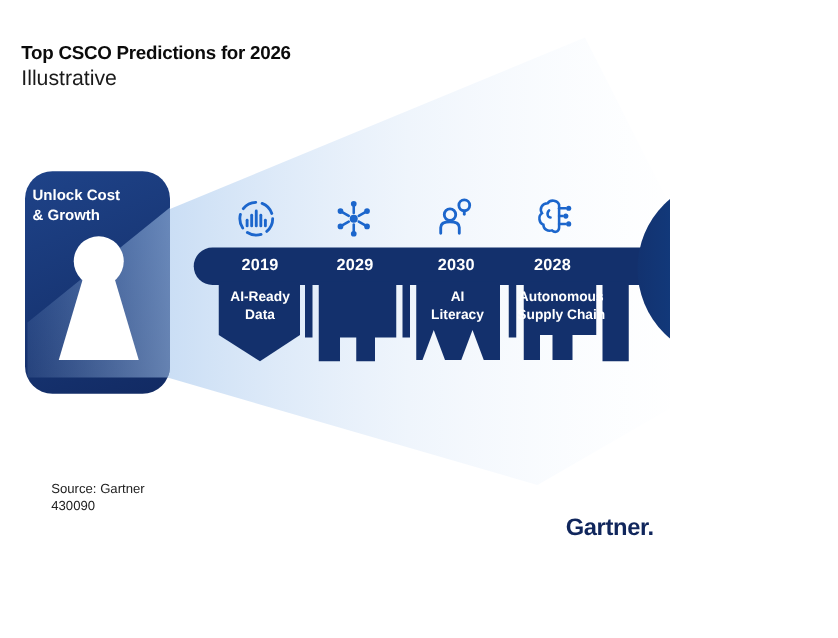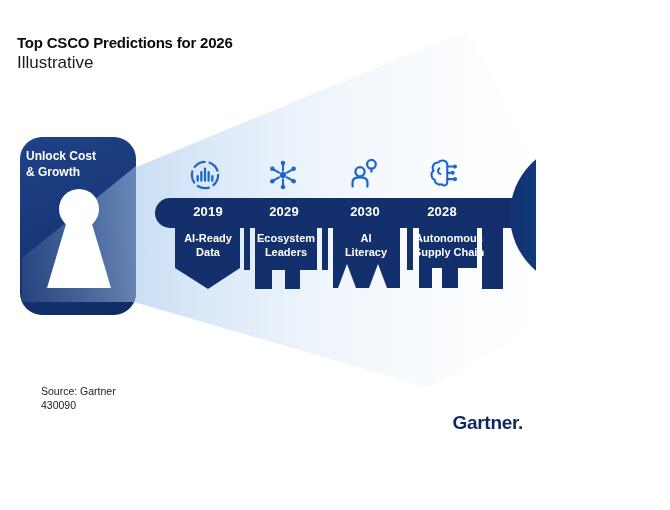--- a/index.html
+++ b/index.html
@@ -135,21 +135,20 @@
     <div>Unlock Cost</div>
     <div>&amp; Growth</div>
   </div>
 
   <div class="txt year" style="left:178px;">2019</div>
   <div class="txt year" style="left:254px;">2029</div>
   <div class="txt year" style="left:335px;">2030</div>
   <div class="txt year" style="left:412px;">2028</div>
 
   <div class="txt tooth-label" style="left:176px;width:64px;">AI-Ready Data</div>
-  <div class="txt tooth-label" style="left:251px;width:70px;">Ecosystem Leaders</div>
   <div class="txt tooth-label" style="left:339px;width:54px;">AI Literacy</div>
   <div class="txt tooth-label" style="left:405px;width:88px;">Autonomous Supply Chain</div>
 
   <div class="txt source">
     <div>Source: Gartner</div>
     <div>430090</div>
   </div>
 
   <div class="txt logo">Gartner.</div>
 

